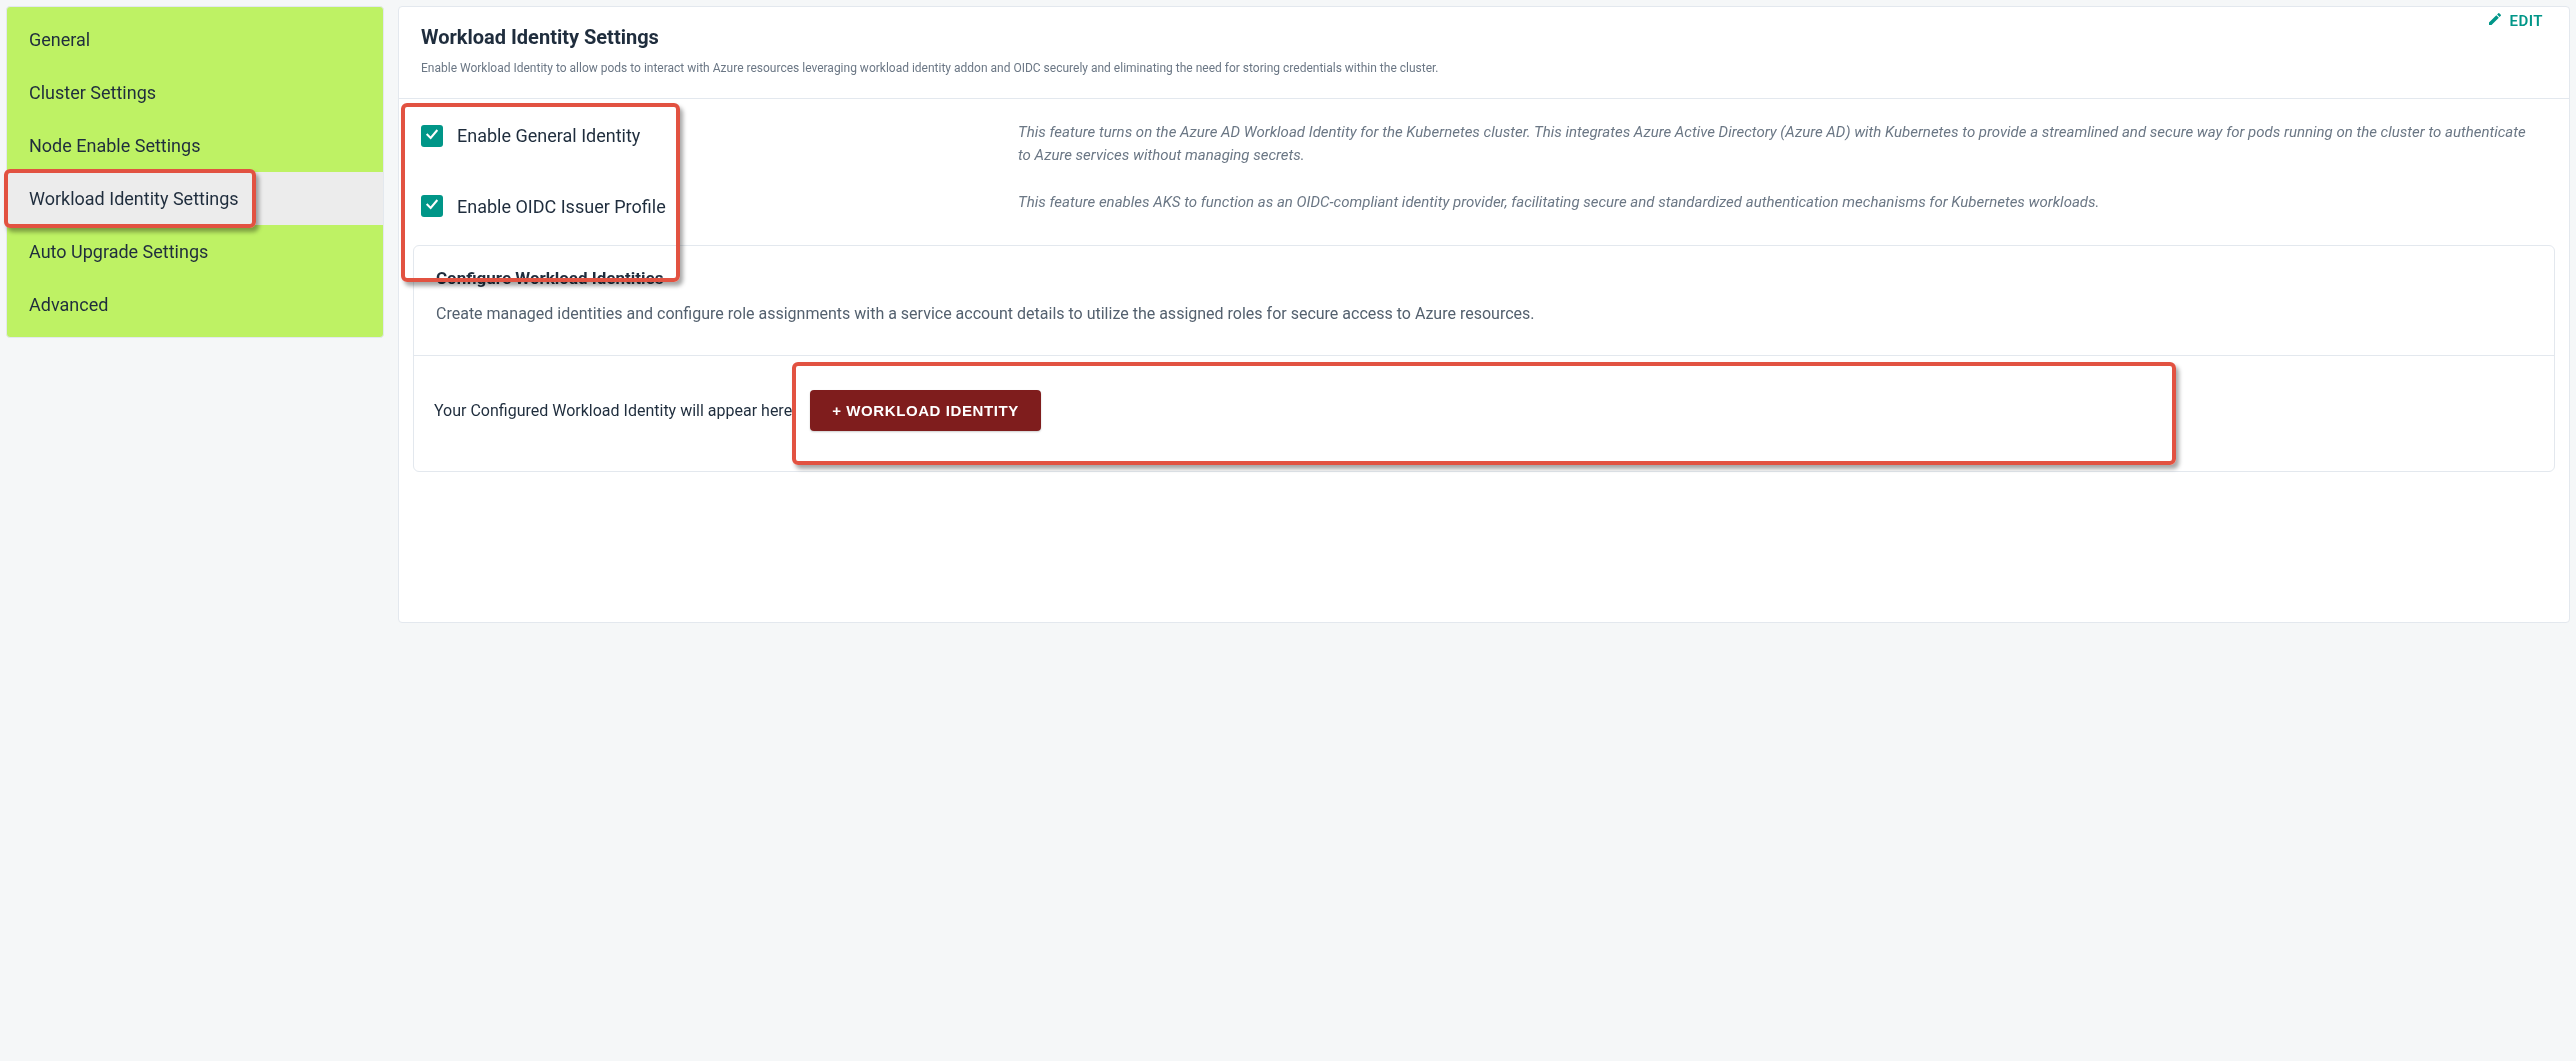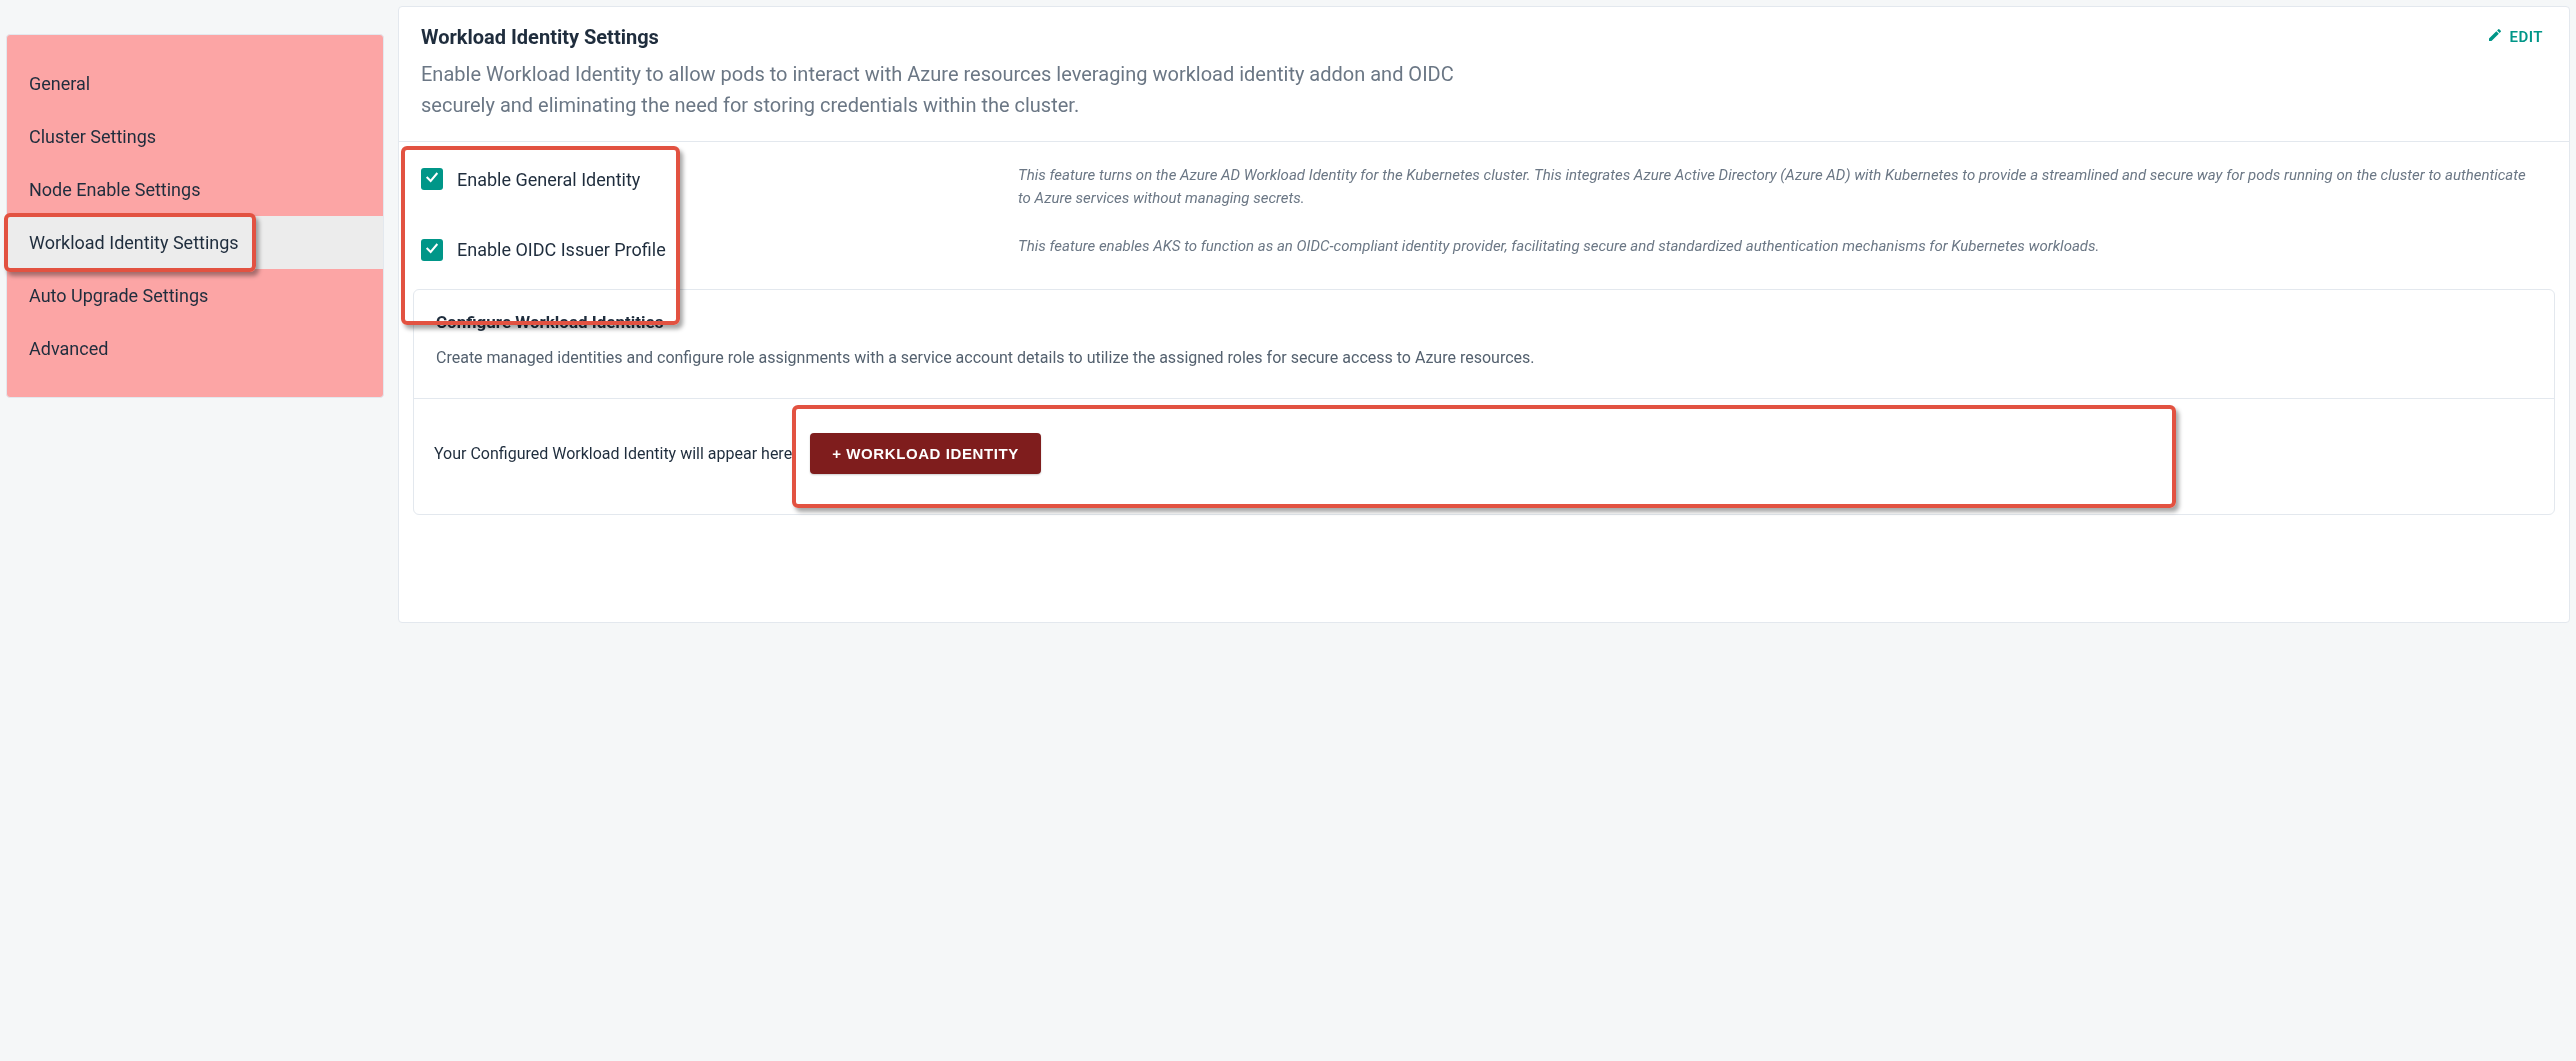--- a/index.html
+++ b/index.html
@@ -10,25 +10,24 @@
     padding: 6px;
   }
   .layout {
     display: flex;
     gap: 14px;
     align-items: flex-start;
   }
   
   .sidebar {
     width: 378px;
-    background: #fca5a5;
+    background: #bef264;
     border: 1px solid #e3e8ee;
     border-radius: 4px;
-    padding: 22px 0;
-    margin-top: 28px;
+    padding: 6px 0;
   }
   .sidebar-item {
     padding: 16px 22px;
     font-size: 18px;
     color: #1f2d3d;
     cursor: pointer;
     position: relative;
   }
   .sidebar-item.active {
     background: #ececec;
@@ -59,28 +58,28 @@
     border-bottom: 1px solid #e3e8ee;
     position: relative;
   }
   .section-title {
     font-size: 20px;
     font-weight: 700;
     color: #1f2d3d;
     margin-bottom: 10px;
   }
   .section-desc {
-    font-size: 20px;
+    font-size: 12px;
     color: #6b7785;
     line-height: 1.55;
     max-width: 1095px;
   }
   .edit-link {
     position: absolute;
-    top: 20px; right: 26px;
+    top: 4px; right: 26px;
     color: #009688;
     font-size: 15px;
     font-weight: 600;
     letter-spacing: 0.5px;
     display: flex;
     align-items: center;
     gap: 6px;
     cursor: pointer;
   }
   .edit-link svg { width: 16px; height: 16px; fill: #009688; }

